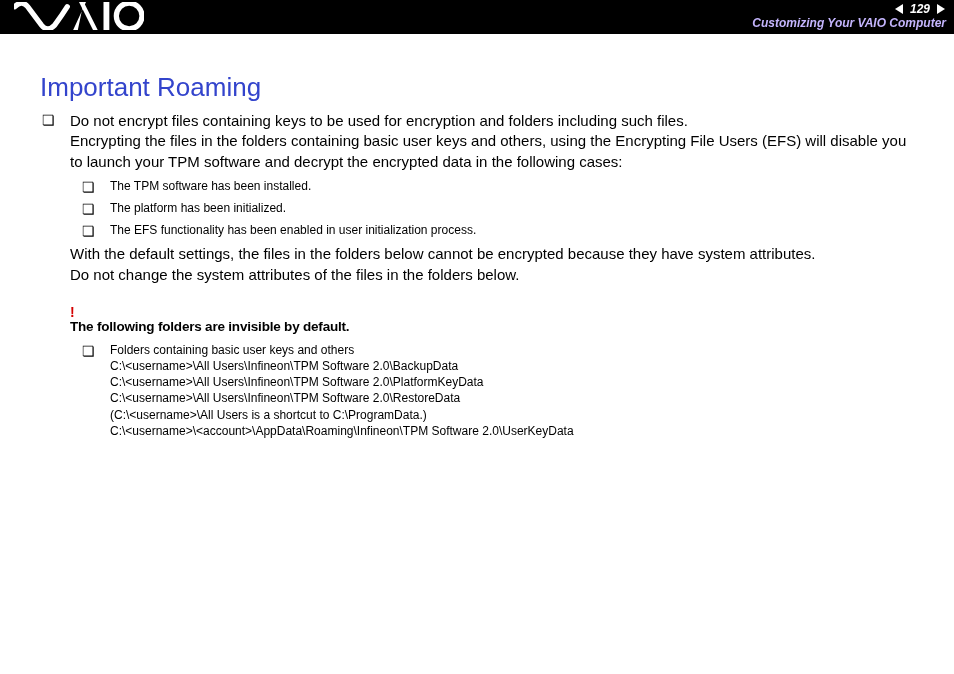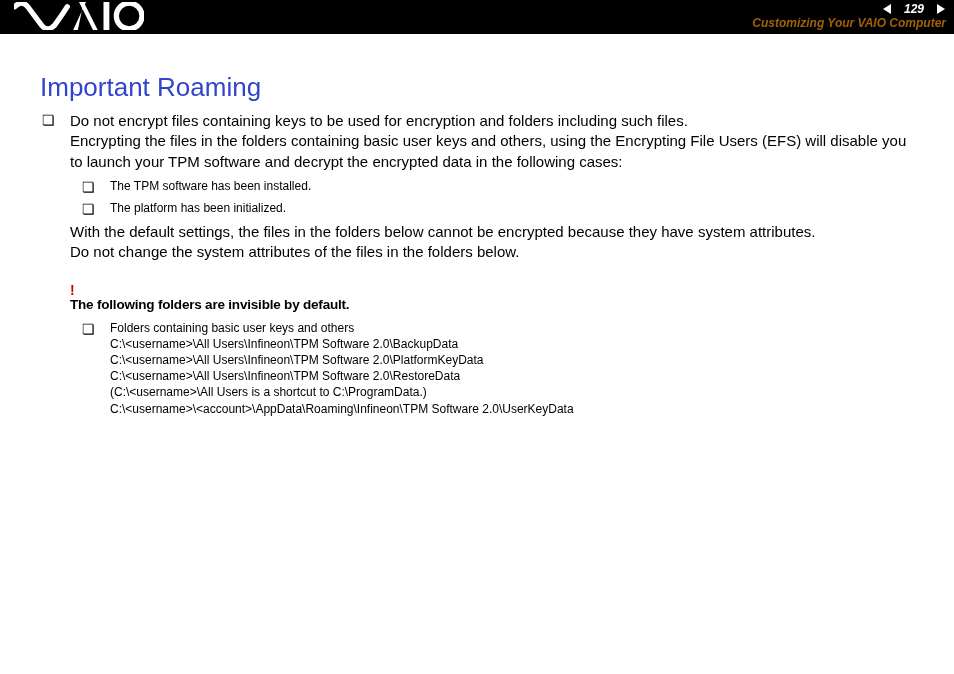--- a/index.html
+++ b/index.html
@@ -29,39 +29,39 @@
     position: absolute;
     right: 8px;
     top: 2px;
     text-align: right;
     line-height: 14px;
   }
   .nav-row {
     display: flex;
     align-items: center;
     justify-content: flex-end;
-    gap: 9px;
+    gap: 3px;
   }
   .arrow-btn {
     width: 12px; height: 12px;
     display: inline-flex; align-items: center; justify-content: center;
   }
   .arrow-btn svg { width: 10px; height: 10px; display:block; }
   .page-num {
     font-size: 12px;
     font-style: italic;
     font-weight: bold;
     color: #fff;
     padding: 0 1px;
   }
   .section-name {
     font-size: 12px;
     font-style: italic;
     font-weight: bold;
-    color: #a16207;
+    color: #c4b5fd;
   }
   .page-body {
     padding: 38px 40px 0 40px;
     color: #000;
   }
   h1.title {
     color: #3344cc;
     font-size: 26px;
     font-weight: 400;
     margin: 0 0 8px 0;
@@ -157,20 +157,21 @@
   <ul class="bul-list">
     <li class="bul-item">
       <span>Do not encrypt files containing keys to be used for encryption and folders including such files.</span><br>
       <span>Encrypting the files in the folders containing basic user keys and others, using the Encrypting File Users (EFS) will disable you to launch your TPM software and decrypt the encrypted data in the following cases:</span>
     </li>
   </ul>
 
   <ul class="sub-list">
     <li class="sub-item"><span>The TPM software has been installed.</span></li>
     <li class="sub-item"><span>The platform has been initialized.</span></li>
+    <li class="sub-item"><span>The EFS functionality has been enabled in user initialization process.</span></li>
   </ul>
 
   <div class="para">
     <span>With the default settings, the files in the folders below cannot be encrypted because they have system attributes.</span><br>
     <span>Do not change the system attributes of the files in the folders below.</span>
   </div>
 
   <div class="warn-mark">!</div>
   <div class="warn-text">The following folders are invisible by default.</div>
 

